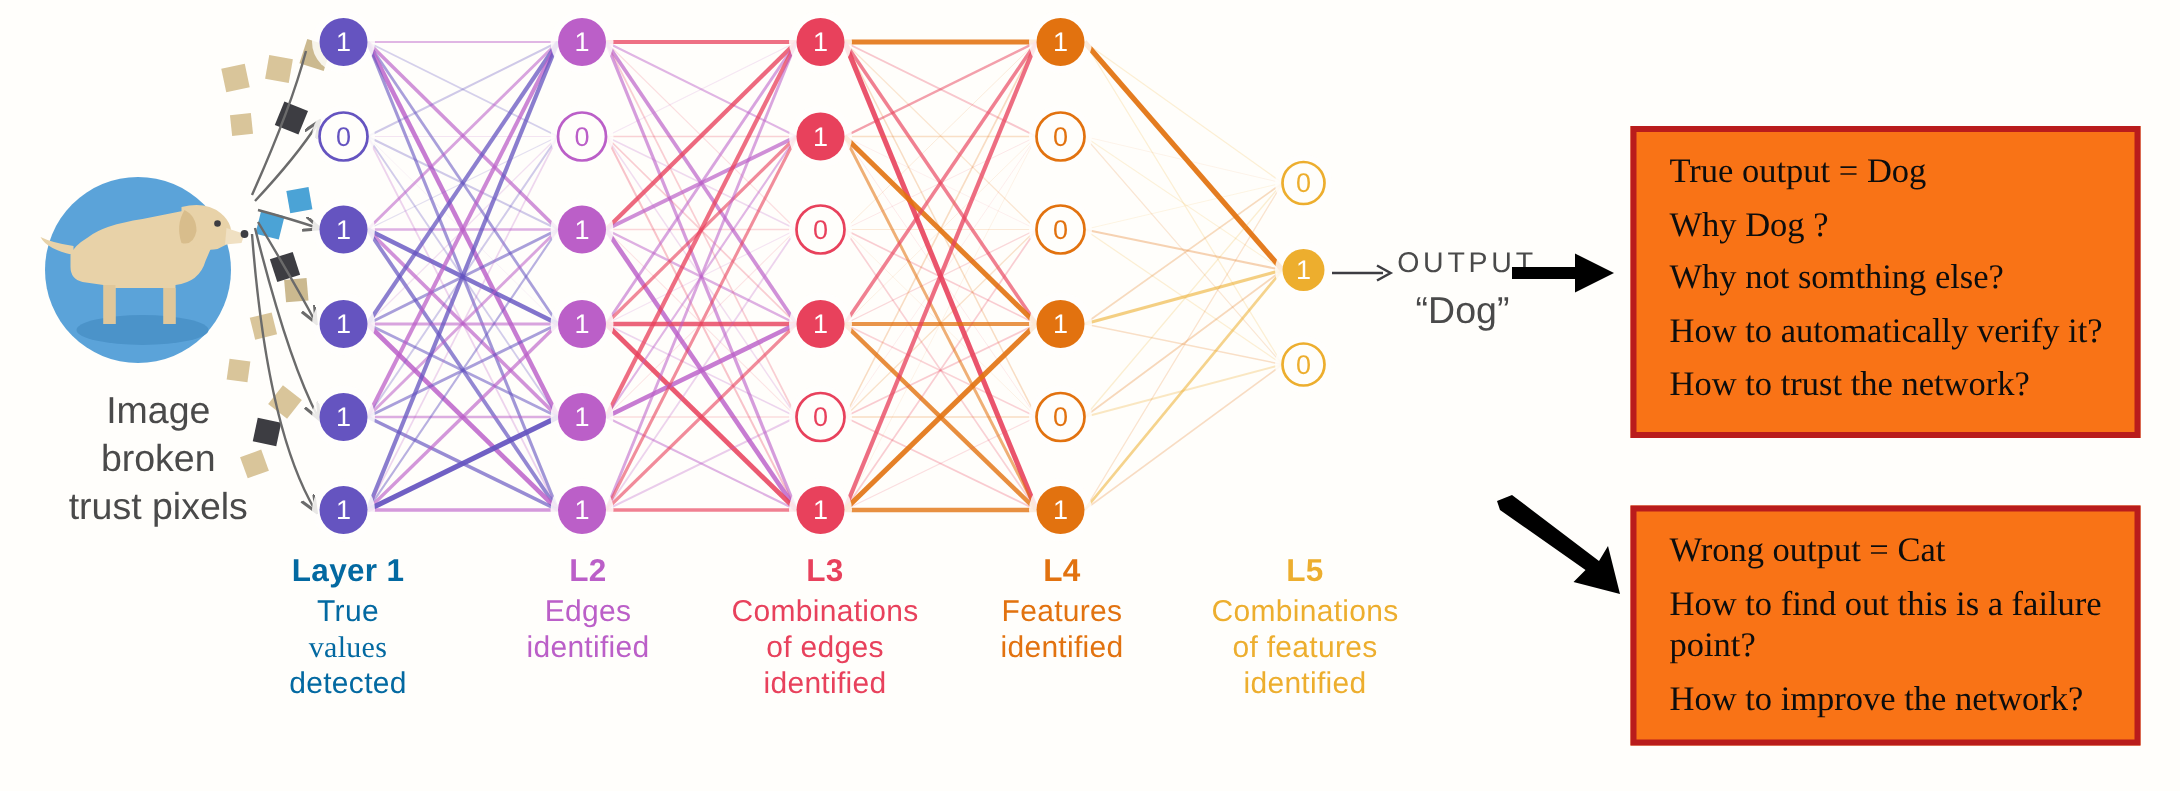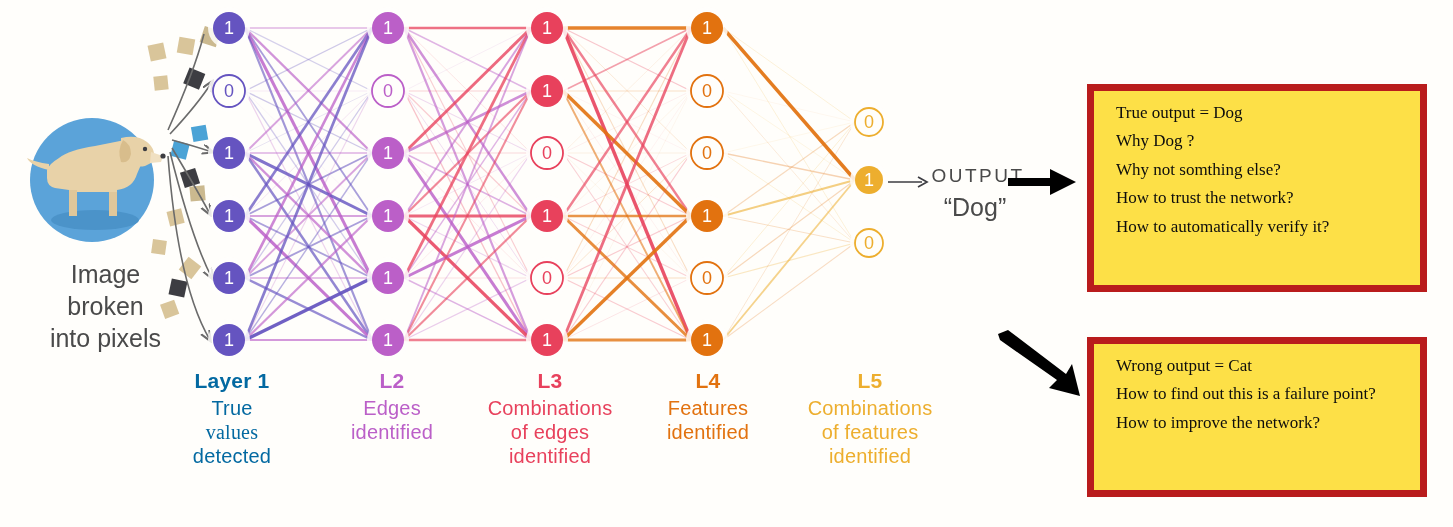--- a/index.html
+++ b/index.html
@@ -46,25 +46,25 @@
     width:150px;
     color:#4a4a4a;
     font-size:19px;
     line-height:1.35;
   }
   .output-label .out-top{letter-spacing:2.5px;display:block;text-align:center;}
   .output-label .out-bot{display:block;text-align:center;font-size:25px;margin-top:2px;margin-left:-6px;}
 
   .qbox{
     position:absolute;
-    background:#fde047;
-    border:7px solid #b91c1c;
+    background:#f97316;
+    border:4px solid #b91c1c;
     box-sizing:border-box;
     font-family:"Liberation Serif", serif;
-    font-size:17px;
+    font-size:23px;
     color:#0d0d0d;
     padding:12px 18px 10px 22px;
   }
   .qbox .qline{display:block;margin-bottom:8px;line-height:1.2;}
   .qbox .qline:last-child{margin-bottom:0;}
 
   #qbox-true{left:1087px;top:84px;width:340px;height:208px;}
   #qbox-wrong{left:1087px;top:337px;width:340px;height:160px;}
 
   .blk-arrow{position:absolute;}
@@ -351,21 +351,21 @@
         <text x="869" y="186" text-anchor="middle" font-family="&quot;Liberation Sans&quot;, sans-serif" font-size="18" fill="#ffffff">1</text>
         <circle cx="869" cy="243" r="19" fill="#fffefb" fill-opacity="0.85"></circle>
         <circle cx="869" cy="243" r="14" fill="#fffefb" stroke="#edae2e" stroke-width="1.8"></circle>
         <text x="869" y="249" text-anchor="middle" font-family="&quot;Liberation Sans&quot;, sans-serif" font-size="18" fill="#edae2e">0</text>
       </g>
     </svg>
 
   <div class="input-block">
     <span class="ib-line">Image</span>
     <span class="ib-line">broken</span>
-    <span class="ib-line">into pixels</span>
+    <span class="ib-line">trust pixels</span>
   </div>
 
   <svg width="60" height="20" style="position:absolute;left:888px;top:172px;">
     <line x1="0" y1="10" x2="34" y2="10" stroke="#3d3d42" stroke-width="1.7"></line>
     <path d="M30,5 L39,10 L30,15" fill="none" stroke="#3d3d42" stroke-width="1.7"></path>
   </svg>
   <div class="output-label">
     <span class="out-top">OUTPUT</span>
     <span class="out-bot">“Dog”</span>
   </div>
@@ -403,22 +403,22 @@
     <path d="M2,13 L44,13 L44,4 L70,17 L44,30 L44,21 L2,21 Z" fill="#000"></path>
   </svg>
   <svg class="blk-arrow" style="left:996px;top:330px;" width="90" height="72">
     <path d="M2,4 L12,0 L70,44 L76,34 L84,66 L53,58 L61,50 L4,10 Z" fill="#000"></path>
   </svg>
 
   <div class="qbox" id="qbox-true">
     <span class="qline">True output =  Dog</span>
     <span class="qline">Why Dog ?</span>
     <span class="qline">Why not somthing else?</span>
+    <span class="qline">How to automatically verify it?</span>
     <span class="qline">How to trust the network?</span>
-    <span class="qline">How to automatically verify it?</span>
   </div>
 
   <div class="qbox" id="qbox-wrong">
     <span class="qline">Wrong output =  Cat</span>
     <span class="qline">How to find out this is a failure point?</span>
     <span class="qline">How to improve the network?</span>
   </div>
 
 </div>
 

